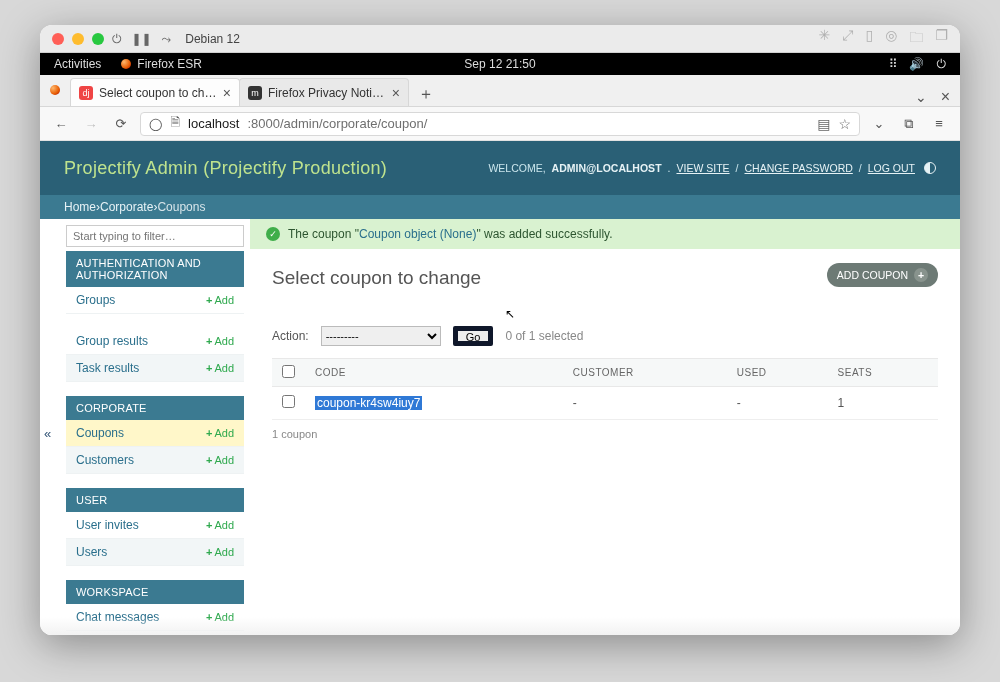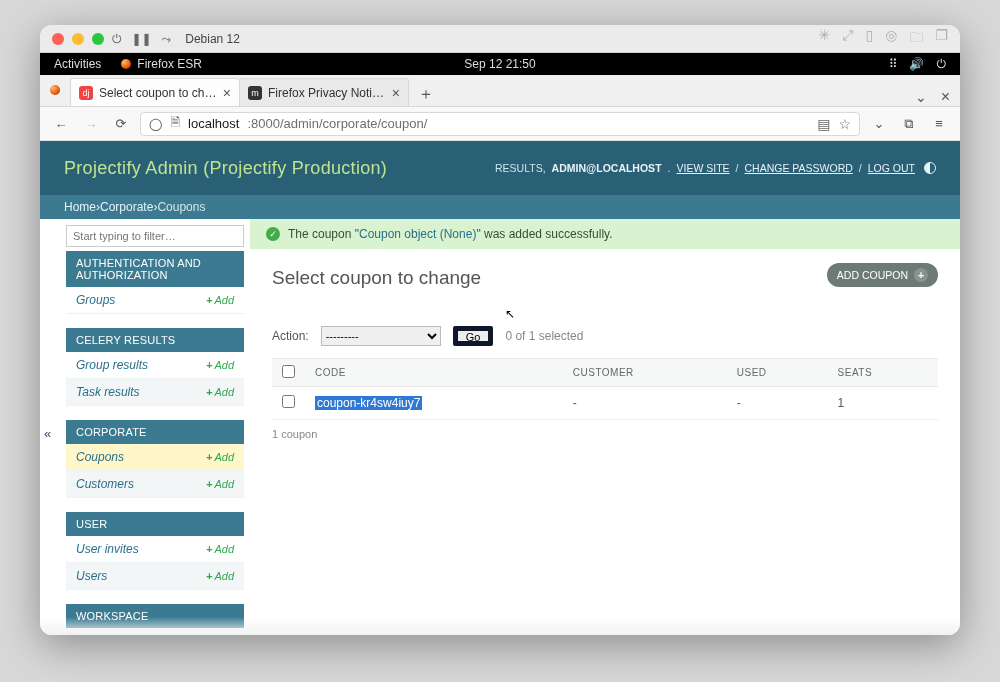--- a/index.html
+++ b/index.html
@@ -63,21 +63,21 @@
   .crumbs span.cur{ color:#d7e5ea;}
 
   .admin-body { display:flex; height:calc(100% - 42px - 24px); position:relative;}
   .collapse-handle{ position:absolute; left:0; top:50%; transform:translateY(-50%); color:#357; font-size:13px; padding:4px; cursor:pointer;}
 
   
   .sidebar { width:210px; padding:6px 6px 6px 26px; overflow-y:hidden; background:#fff;}
   .filterbox { width:100%; height:22px; border:1px solid #ccc; padding:0 6px; font-size:11px; color:#999; background:#fff; margin-bottom:4px;}
   .app { margin-bottom:14px;}
   .app-h { background:#3b7a91; color:#fff; font-size:11px; padding:6px 10px; letter-spacing:.2px;}
-  .model { display:flex; align-items:center; justify-content:space-between; padding:6px 10px; font-size:12px; background:#fff; border-bottom:1px solid #eef2f3;font-style:italic;}
+  .model { display:flex; align-items:center; justify-content:space-between; padding:6px 10px; font-size:12px; background:#fff; border-bottom:1px solid #eef2f3;}
   .model.alt{ background:#f2f6f7;}
   .model.hl{ background:#fff7c9;}
   .model a.name{ color:#2a6f8c; cursor:pointer;}
   .model .addl{ color:#2fa94e; font-size:11px; display:flex; align-items:center; gap:2px; cursor:pointer;}
   .model .addl .plus{ font-weight:bold; }
 
   
   .main { flex:1; background:#fff;}
   .msg { background:#d9f2d0; color:#2d5530; font-size:12px; padding:8px 16px; display:flex; align-items:center; gap:8px;}
   .msg .okicon{ width:14px;height:14px;border-radius:50%;background:#3fae4a;display:flex;align-items:center;justify-content:center;color:#fff;font-size:9px;}
@@ -184,21 +184,21 @@
     </div>
     <div class="ibtn">⌄</div>
     <div class="ibtn">⧉</div>
     <div class="ibtn">≡</div>
   </div>
 
   <div class="admin">
     <div class="admin-header">
       <span class="title">Projectify Admin (Projectify Production)</span>
       <span class="tools">
-        <span>RESULTS,</span>
+        <span>WELCOME,</span>
         <span class="strong">ADMIN@LOCALHOST</span>.
         <a>VIEW SITE</a> /
         <a>CHANGE PASSWORD</a> /
         <a>LOG OUT</a>
         <span class="themecircle"></span>
       </span>
     </div>
     <div class="crumbs">
       <a>Home</a> ›
       <a>Corporate</a> ›
@@ -212,21 +212,20 @@
         <input class="filterbox" placeholder="Start typing to filter…" style="">
         <div id="apps">
             <div class="app">
               <div class="app-h">AUTHENTICATION AND AUTHORIZATION</div>
               <div class="model">
                 <a class="name">Groups</a>
                 <span class="addl"><span class="plus">+</span> Add</span>
               </div>
             </div>
             <div class="app">
-              <div class="app-h">CELERY RESULTS</div>
               <div class="model">
                 <a class="name">Group results</a>
                 <span class="addl"><span class="plus">+</span> Add</span>
               </div>
               <div class="model alt">
                 <a class="name">Task results</a>
                 <span class="addl"><span class="plus">+</span> Add</span>
               </div>
             </div>
             <div class="app">

